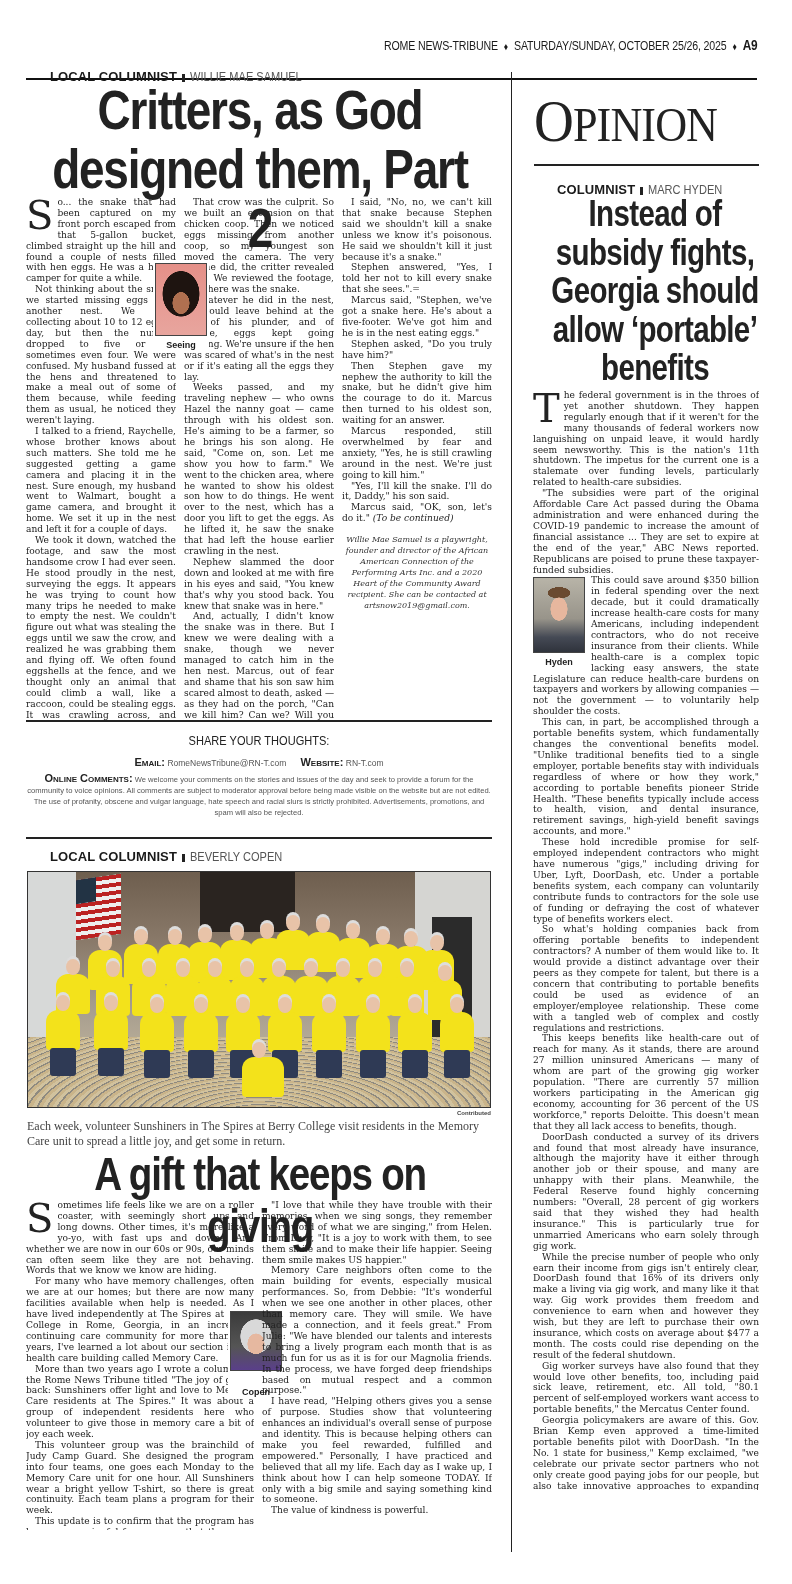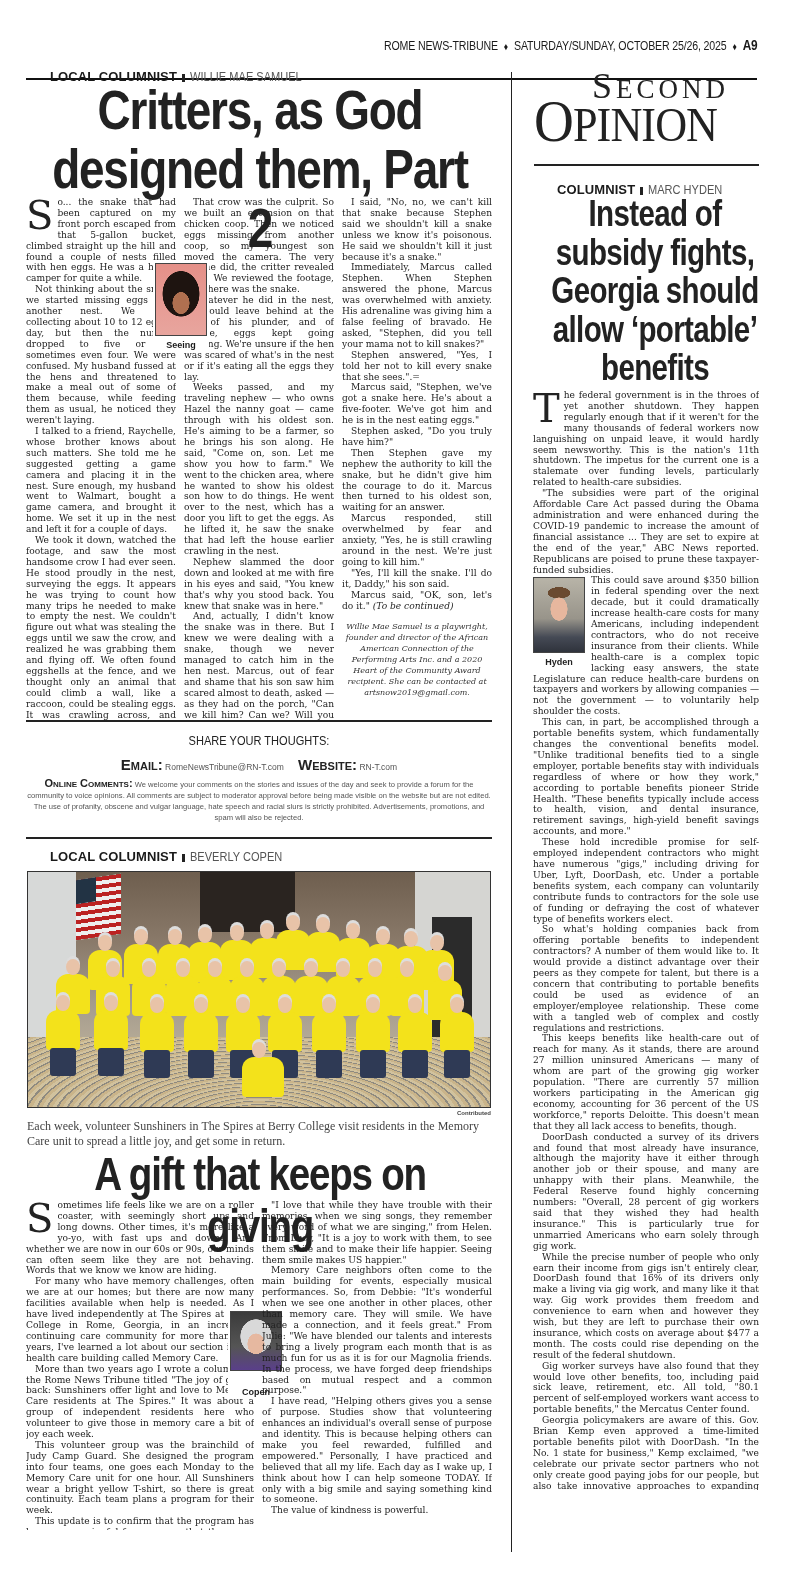--- a/index.html
+++ b/index.html
@@ -27,21 +27,21 @@
   .mug { float: left; margin: 2px 6px 2px 0; text-align: center; font-family: "Liberation Sans", sans-serif; font-weight: bold; font-size: 9px; }
   .mug .ph { border: 1px solid #444; }
   .tagline { font-style: italic; font-size: 8px; line-height: 11px; text-align: center; color: #333; }
 
   .rule { position: absolute; height: 1.5px; background: #222; }
   .vrule { position: absolute; width: 1px; background: #222; }
 
   .share { position: absolute; left: 26px; top: 733px; width: 466px; text-align: center; font-family: "Liberation Sans", sans-serif; }
   .share-title { font-size: 13px; transform: scaleX(0.85); color: #222; }
   .share-contacts { font-size: 8.5px; margin-top: 8px; color: #555; }
-  .share-contacts .lbl { font-variant: small-caps; font-weight: bold; font-size: 15px; color: #222; }
+  .share-contacts .lbl { font-variant: small-caps; font-weight: bold; font-size: 11px; color: #222; }
   .share-comments { font-size: 7.6px; line-height: 11px; margin-top: 5px; color: #555; }
   .share-comments .lbl { font-variant: small-caps; font-weight: bold; font-size: 11px; color: #222; }
 
   .photo { position: absolute; left: 27px; top: 871px; width: 464px; height: 237px; overflow: hidden; background: linear-gradient(180deg, #6e5e4e 0%, #8a7a6a 30%, #a39a8c 55%, #b8ad98 75%, #c9b99e 100%); border: 1px solid #333; }
   .photo .wall-l { position: absolute; left: 0; top: 0; width: 48px; height: 190px; background: #d7d9d8; }
   .photo .wall-r { position: absolute; right: 0; top: 0; width: 75px; height: 190px; background: #d5d5d2; }
   .photo .door-r { position: absolute; right: 18px; top: 45px; width: 40px; height: 145px; background: #2b2b2b; }
   .photo .center-dark { position: absolute; left: 172px; top: 0; width: 95px; height: 60px; background: #2a2420; }
   .photo .floor { position: absolute; left: 0; bottom: 0; width: 100%; height: 70px; background: repeating-radial-gradient(ellipse at 50% 120%, #c9b48a 0 4px, #8e8a80 4px 6px, #d1c29e 6px 10px); }
   .photo .flag { position: absolute; left: 48px; top: 5px; width: 45px; height: 60px; background: repeating-linear-gradient(180deg, #b22 0 4px, #eee 4px 8px); transform: skewY(-8deg); }
@@ -92,21 +92,20 @@
 
 </div>
 
 <div style="position:absolute;left:153px;top:261px;width:56px;text-align:center;font-family:'Liberation Sans',sans-serif;font-weight:bold;font-size:9px;background:#fff;padding:2px 2px 1px 2px;">
   <div class="ph" style="width:52px;height:73px;border:1px solid #444;background:radial-gradient(ellipse 14px 18px at 50% 55%, #b07050 60%, transparent 62%), radial-gradient(ellipse 26px 32px at 50% 42%, #1e1410 70%, transparent 72%), linear-gradient(180deg,#e59088 0%,#e8a59e 100%);"></div>
   <div style="margin-top:4px;">Seeing</div>
 </div>
 
 <div class="col body-text" style="left:342px;top:197px;width:150px;height:525px;">
   <p>I said, "No, no, we can't kill that snake because Stephen said we shouldn't kill a snake unless we know it's poisonous. He said we shouldn't kill it just because it's a snake."</p>
-  <p>Immediately, Marcus called Stephen. When Stephen answered the phone, Marcus was overwhelmed with anxiety. His adrenaline was giving him a false feeling of bravado. He asked, "Stephen, did you tell your mama not to kill snakes?"</p>
   <p>Stephen answered, "Yes, I told her not to kill every snake that she sees.".=</p>
   <p>Marcus said, "Stephen, we've got a snake here. He's about a five-footer. We've got him and he is in the nest eating eggs."</p>
   <p>Stephen asked, "Do you truly have him?"</p>
   <p>Then Stephen gave my nephew the authority to kill the snake, but he didn't give him the courage to do it. Marcus then turned to his oldest son, waiting for an answer.</p>
   <p>Marcus responded, still overwhelmed by fear and anxiety, "Yes, he is still crawling around in the nest. We're just going to kill him."</p>
   <p>"Yes, I'll kill the snake. I'll do it, Daddy," his son said.</p>
   <p><span>Marcus said, "OK, son, let's do it."</span> <i>(To be continued)</i></p>
   <div class="tagline" style="margin-top:10px;">Willie Mae Samuel is a playwright, founder and director of the African American Connection of the Performing Arts Inc. and a 2020 Heart of the Community Award recipient. She can be contacted at artsnow2019@gmail.com.</div>
 </div>
 
@@ -203,21 +202,20 @@
   <p>"I love that while they have trouble with their memories, when we sing songs, they remember every word of what we are singing," from Helen. From Lucy, "It is a joy to work with them, to see them smile and to make their life happier. Seeing them smile makes US happier."</p>
   <p>Memory Care neighbors often come to the main building for events, especially musical performances. So, from Debbie: "It's wonderful when we see one another in other places, other than memory care. They will smile. We have made a connection, and it feels great." From Julie: "We have blended our talents and interests to bring a lively program each month that is as much fun for us as it is for our Magnolia friends. In the process, we have forged deep friendships based on mutual respect and a common purpose."</p>
   <p>I have read, "Helping others gives you a sense of purpose. Studies show that volunteering enhances an individual's overall sense of purpose and identity. This is because helping others can make you feel rewarded, fulfilled and empowered." Personally, I have practiced and believed that all my life. Each day as I wake up, I think about how I can help someone TODAY. If only with a big smile and saying something kind to someone.</p>
   <p>The value of kindness is powerful.</p>
 
 </div>
 
 <div class="vrule" style="left:511px;top:72px;height:1480px;"></div>
 
 <div class="opinion-logo">
-  <div class="second"><span>S</span><span class="sc">ECOND</span></div>
   <div class="opinion"><span>O</span><span class="sc">PINION</span></div>
 </div>
 <div class="rule" style="left:534px;top:164px;width:225px;"></div>
 
 <div class="kicker" style="position:absolute;left:534px;top:182px;">
   <span class="k1">COLUMNIST</span><span class="bar"></span><span class="k2">MARC HYDEN</span>
 </div>
 
 <div class="hl" style="position:absolute;left:520px;top:195px;width:270px;font-size:36px;line-height:38.5px;letter-spacing:-0.8px;">
   <div>Instead of</div>

